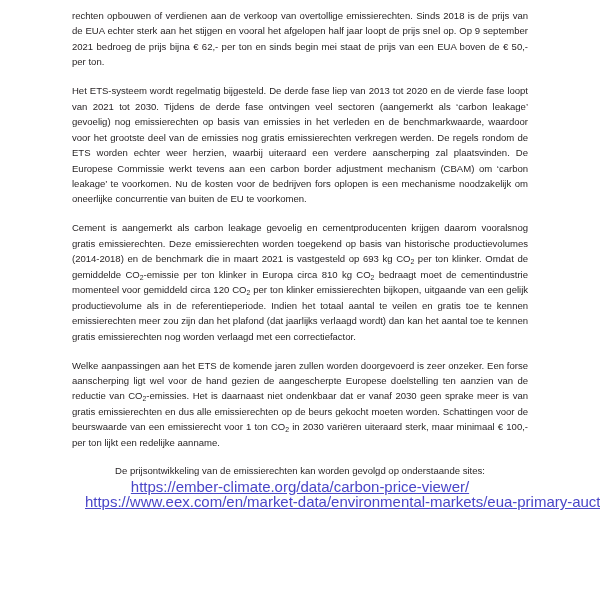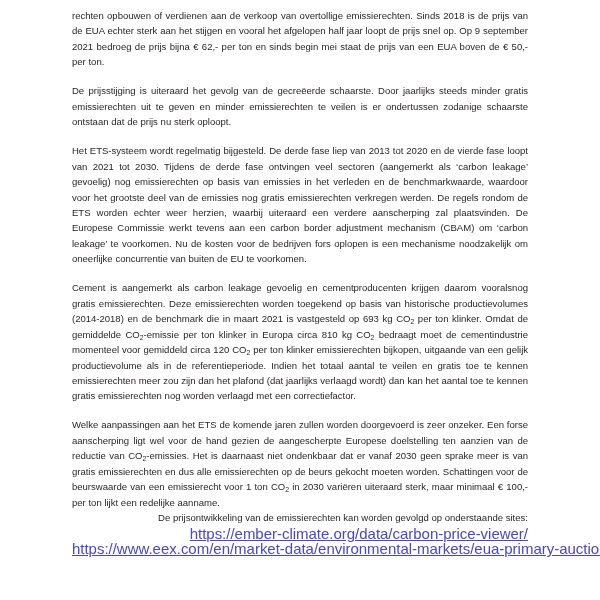--- a/index.html
+++ b/index.html
@@ -41,24 +41,24 @@
     letter-spacing: -0.02px;
     word-spacing: 0.1px;
     hyphens: none;
   }
 
   p.para:last-of-type {
     margin-bottom: 0;
   }
 
   .links-block {
-    margin: 0;
+    margin: 13px;
     font-size: 9.55px;
     line-height: 15.45px;
-    text-align: right;
+    text-align: center;
   }
 
   .links-block .intro {
     display: block;
     color: #231f20;
   }
 
   a.doc-link {
     display: block;
     color: #4a46c8;
@@ -77,21 +77,20 @@
   }
 </style>
 </head>
 <body>
 
 <div class="page">
   <div class="text-column">
 
     <p class="para">rechten opbouwen of verdienen aan de verkoop van overtollige emissierechten. Sinds 2018 is de prijs van de EUA echter sterk aan het stijgen en vooral het afgelopen half jaar loopt de prijs snel op. Op 9 september 2021 bedroeg de prijs bijna € 62,- per ton en sinds begin mei staat de prijs van een EUA boven de € 50,- per ton.</p>
 
-    <p class="para">De prijsstijging is uiteraard het gevolg van de gecreëerde schaarste. Door jaarlijks steeds minder gratis emissierechten uit te geven en minder emissierechten te veilen is er ondertussen zodanige schaarste ontstaan dat de prijs nu sterk oploopt.</p>
 
     <p class="para">Het ETS-systeem wordt regelmatig bijgesteld. De derde fase liep van 2013 tot 2020 en de vierde fase loopt van 2021 tot 2030. Tijdens de derde fase ontvingen veel sectoren (aangemerkt als ‘carbon leakage’ gevoelig) nog emissierechten op basis van emissies in het verleden en de benchmarkwaarde, waardoor voor het grootste deel van de emissies nog gratis emissierechten verkregen werden. De regels rondom de ETS worden echter weer herzien, waarbij uiteraard een verdere aanscherping zal plaatsvinden. De Europese Commissie werkt tevens aan een carbon border adjustment mechanism (CBAM) om ‘carbon leakage’ te voorkomen. Nu de kosten voor de bedrijven fors oplopen is een mechanisme noodzakelijk om oneerlijke concurrentie van buiten de EU te voorkomen.</p>
 
     <p class="para">
       <span>Cement is aangemerkt als carbon leakage gevoelig en cementproducenten krijgen daarom vooralsnog gratis emissierechten. Deze emissierechten worden toegekend op basis van historische productievolumes (2014-2018) en de benchmark die in maart 2021 is vastgesteld op 693 kg CO</span><sub>2</sub><span> per ton klinker. Omdat de gemiddelde CO</span><sub>2</sub><span>-emissie per ton klinker in Europa circa 810 kg CO</span><sub>2</sub><span> bedraagt moet de cementindustrie momenteel voor gemiddeld circa 120 CO</span><sub>2</sub><span> per ton klinker emissierechten bijkopen, uitgaande van een gelijk productievolume als in de referentieperiode. Indien het totaal aantal te veilen en gratis toe te kennen emissierechten meer zou zijn dan het plafond (dat jaarlijks verlaagd wordt) dan kan het aantal toe te kennen gratis emissierechten nog worden verlaagd met een correctiefactor.</span>
     </p>
 
     <p class="para">
       <span>Welke aanpassingen aan het ETS de komende jaren zullen worden doorgevoerd is zeer onzeker. Een forse aanscherping ligt wel voor de hand gezien de aangescherpte Europese doelstelling ten aanzien van de reductie van CO</span><sub>2</sub><span>-emissies. Het is daarnaast niet ondenkbaar dat er vanaf 2030 geen sprake meer is van gratis emissierechten en dus alle emissierechten op de beurs gekocht moeten worden. Schattingen voor de beurswaarde van een emissierecht voor 1 ton CO</span><sub>2</sub><span> in 2030 variëren uiteraard sterk, maar minimaal € 100,- per ton lijkt een redelijke aanname.</span>
     </p>

